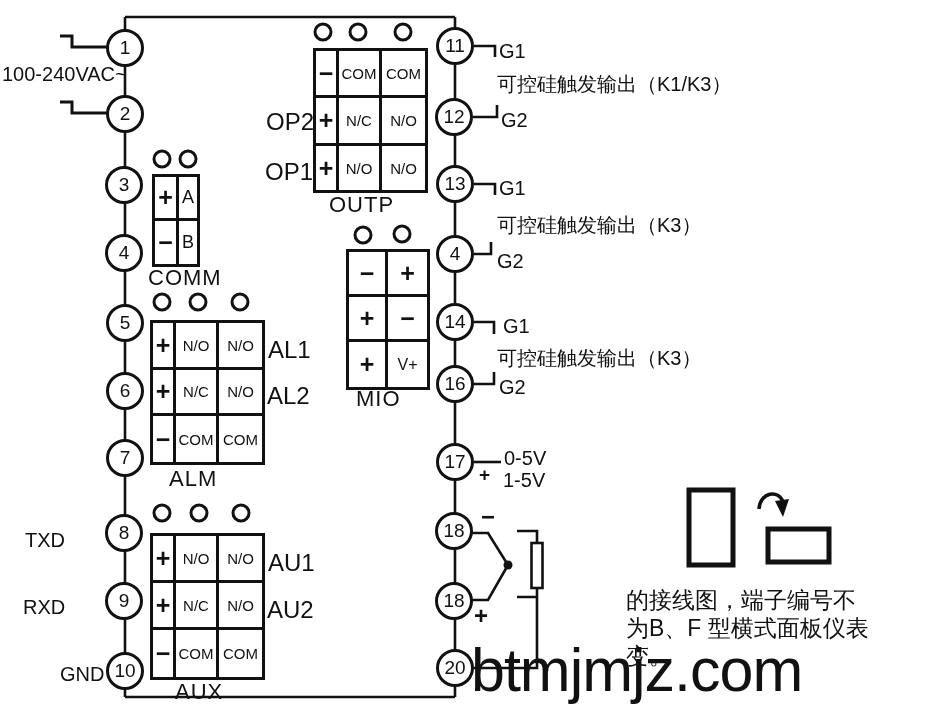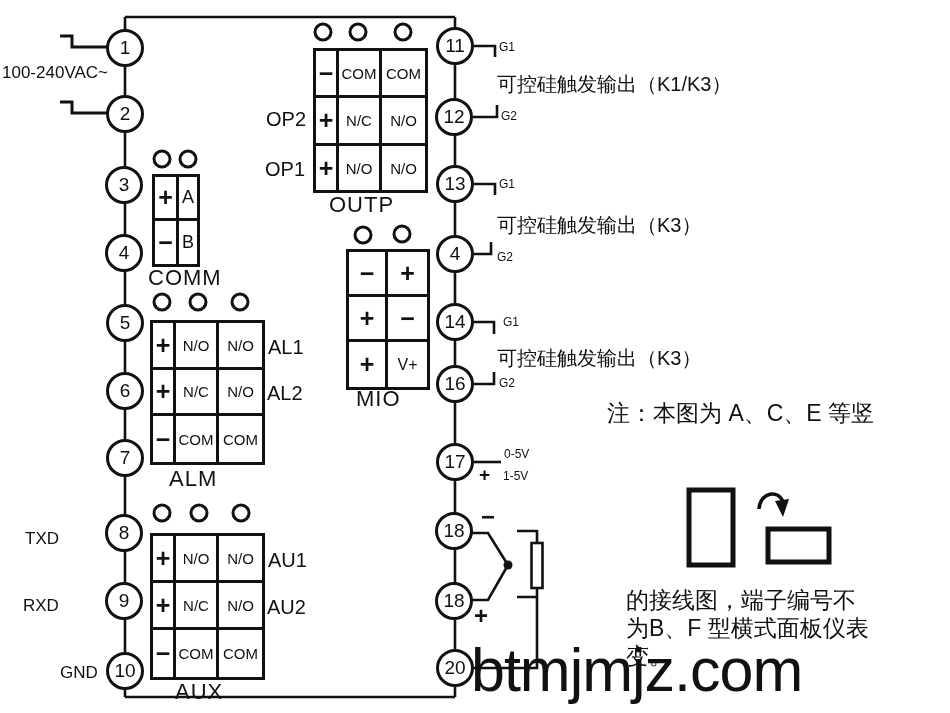--- a/index.html
+++ b/index.html
@@ -11,21 +11,21 @@
         font-size:19px;color:#111;z-index:5;}
   .block{position:absolute;display:grid;border:3px solid #111;background:#fff;z-index:4;}
   .cell{box-sizing:border-box;display:flex;align-items:center;justify-content:center;
         font-size:15px;color:#111;overflow:visible;white-space:nowrap;}
   .cell.br{border-right:3px solid #111;}
   .cell.bb{border-bottom:3px solid #111;}
   .cell.sign{font-size:25px;font-weight:700;}
   .cell.ab{font-size:18px;}
   .cell.vp{font-size:16px;}
   .lbl{position:absolute;color:#111;white-space:nowrap;z-index:6;}
-  .f16{font-size:12px;} .f17{font-size:17px;} .f18{font-size:20px;}
+  .f16{font-size:20px;} .f17{font-size:20px;} .f18{font-size:24px;}
   .f20{font-size:20px;} .f22{font-size:22px;letter-spacing:1px;} .f23{font-size:23px;}
   .signlbl{font-size:24px;font-weight:700;}
   .note{line-height:34px;}
   .note2{line-height:28px;}
   #watermark{position:absolute;left:471px;top:635px;font-size:61px;letter-spacing:-1px;
              color:#111;z-index:50;white-space:nowrap;}
 </style>
 </head>
 <body>
 
@@ -169,21 +169,20 @@
   <div class="lbl f20" style="left:497px;top:345px">可控硅触发输出（K3）</div>
   <div class="lbl f16" style="left:499px;top:376px">G2</div>
 
   <div class="lbl f16" style="left:504px;top:447px">0-5V</div>
   <div class="lbl signlbl" style="left:479px;top:464px;font-size:19px">+</div>
   <div class="lbl f16" style="left:503px;top:469px">1-5V</div>
   <div class="lbl signlbl" style="left:481px;top:503px">−</div>
   <div class="lbl signlbl" style="left:474px;top:602px">+</div>
 
   <div class="lbl f23 note" style="left:607px;top:396px">
-    <div>注：本图为 A、C、E 等竖</div>
   </div>
   <div class="lbl f23 note2" style="left:626px;top:586px">
     <div>的接线图，端子编号不</div>
     <div>为B、F 型横式面板仪表</div>
     <div>变。</div>
   </div>
 
   <div id="watermark">btmjmjz.com</div>
 
 </div>

